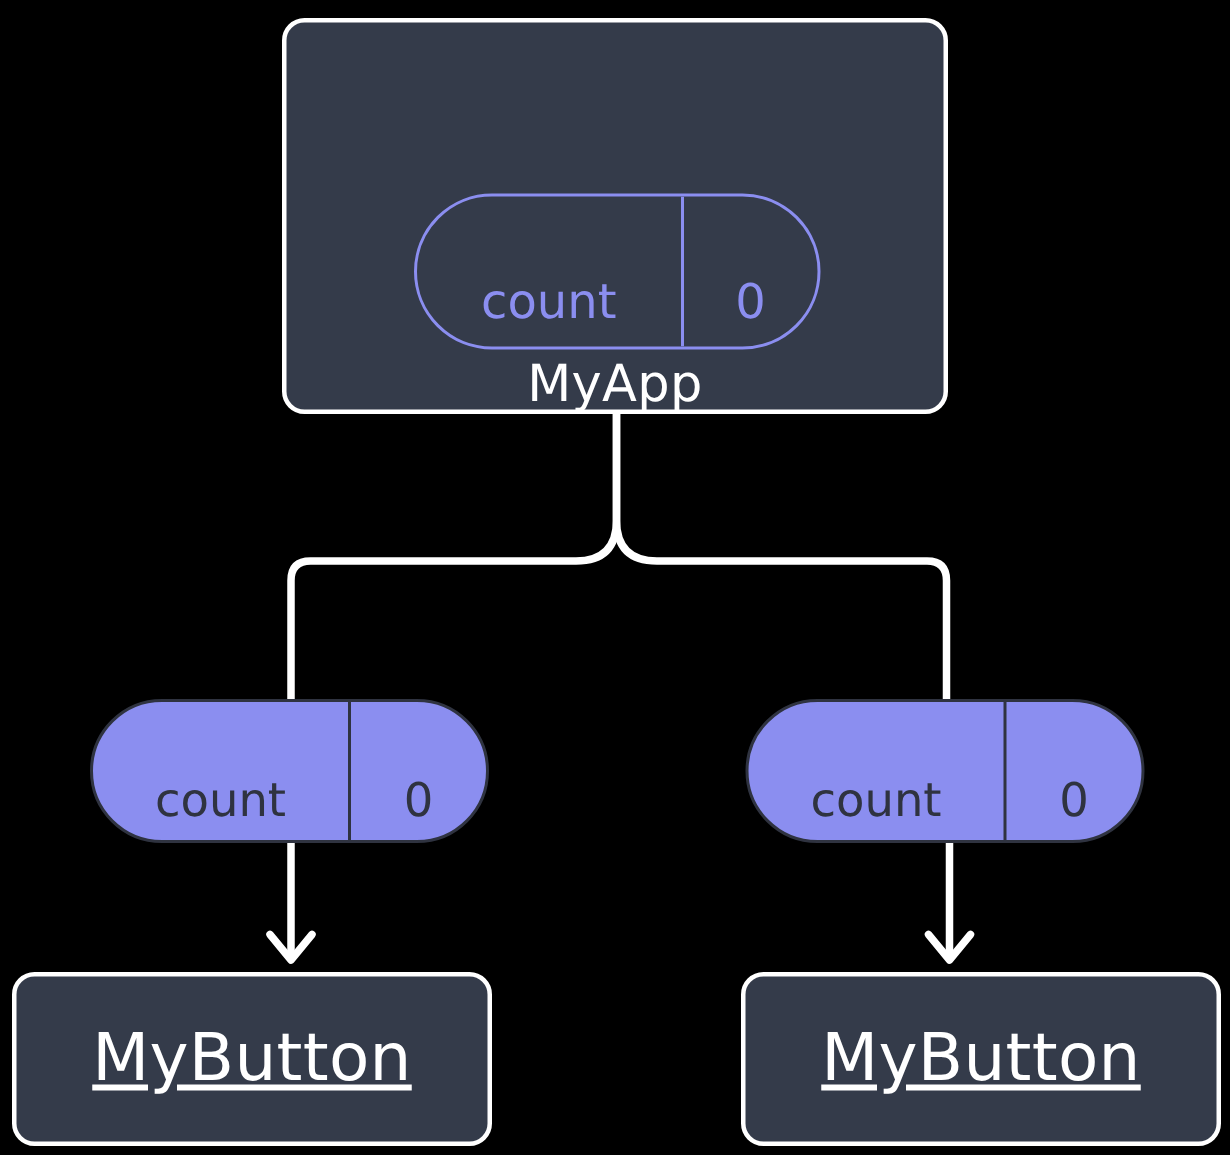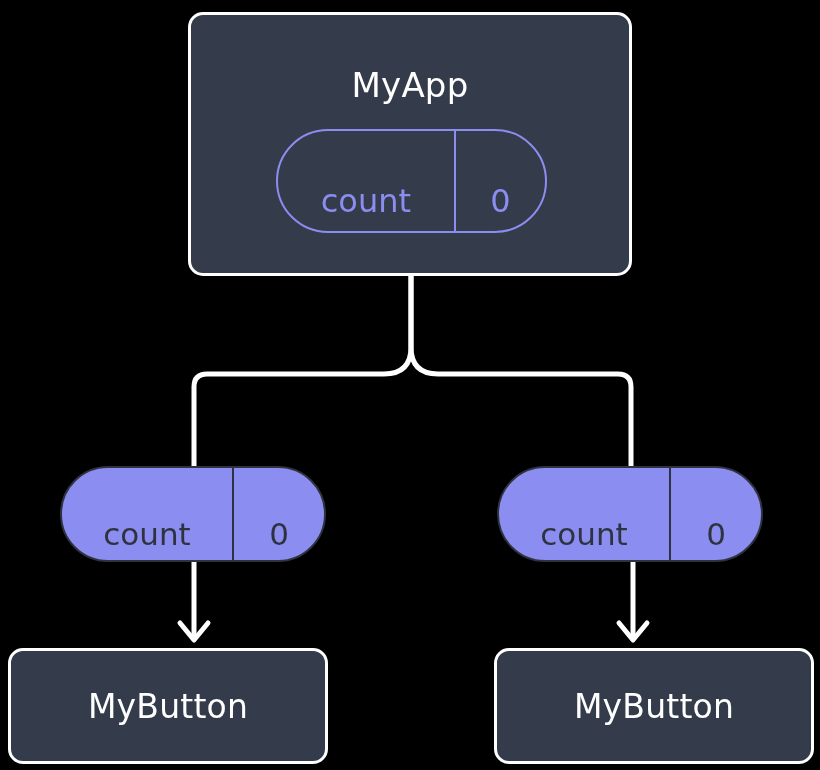--- a/index.html
+++ b/index.html
@@ -54,21 +54,21 @@
     letter-spacing: 0.2px;
     white-space: nowrap;
   }
 
   
   #node-myapp {
     left: 188px;
     top: 12px;
     width: 444px;
     height: 264px;
-    justify-content: flex-start;
+    justify-content: flex-end;
   }
   #node-myapp .component-title {
     margin-top: 53px;
   }
 
   
   .leaf-box {
     height: 116px;
     justify-content: center;
   }
@@ -76,21 +76,22 @@
     left: 8px;
     top: 648px;
     width: 320px;
   }
   #node-mybutton-right {
     left: 494px;
     top: 648px;
     width: 320px;
   }
   .leaf-box .component-title {
-    font-size: 33px;
+    font-size: 44px;
+    text-decoration: underline;
   }
 
   
   .state-pill {
     position: absolute;
     box-sizing: border-box;
     display: flex;
     align-items: stretch;
     border-radius: 999px;
     overflow: hidden;

